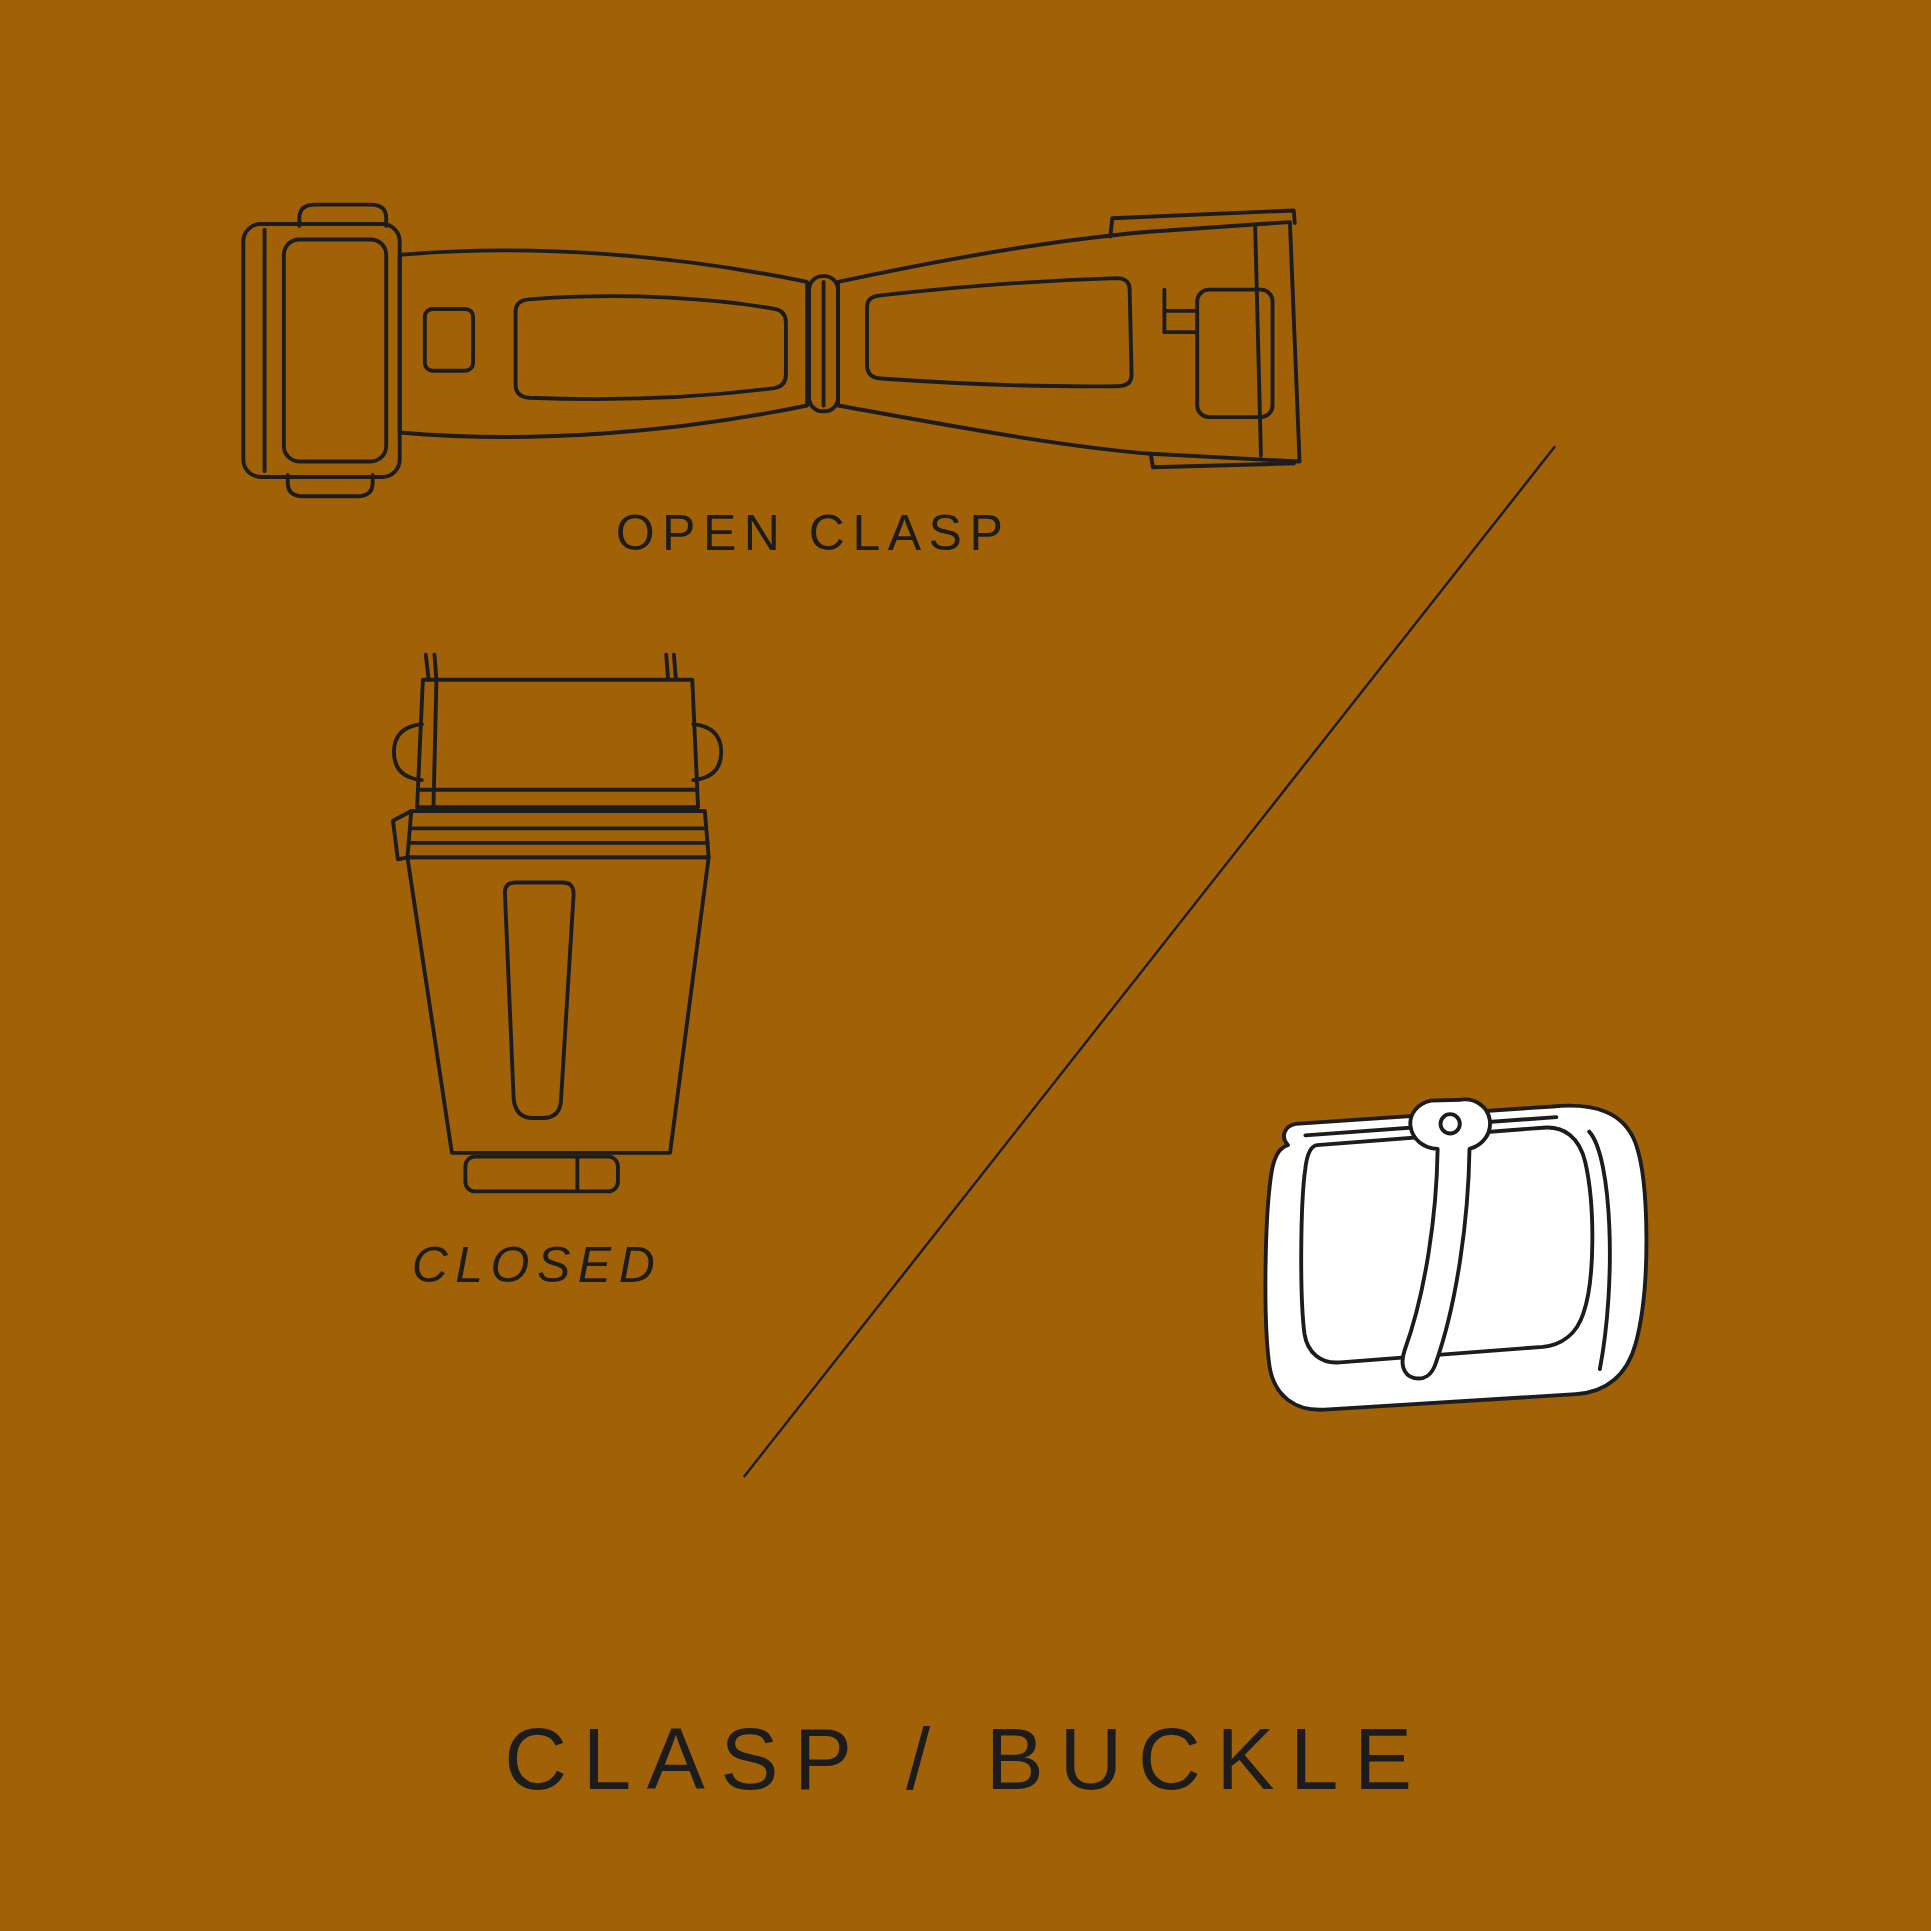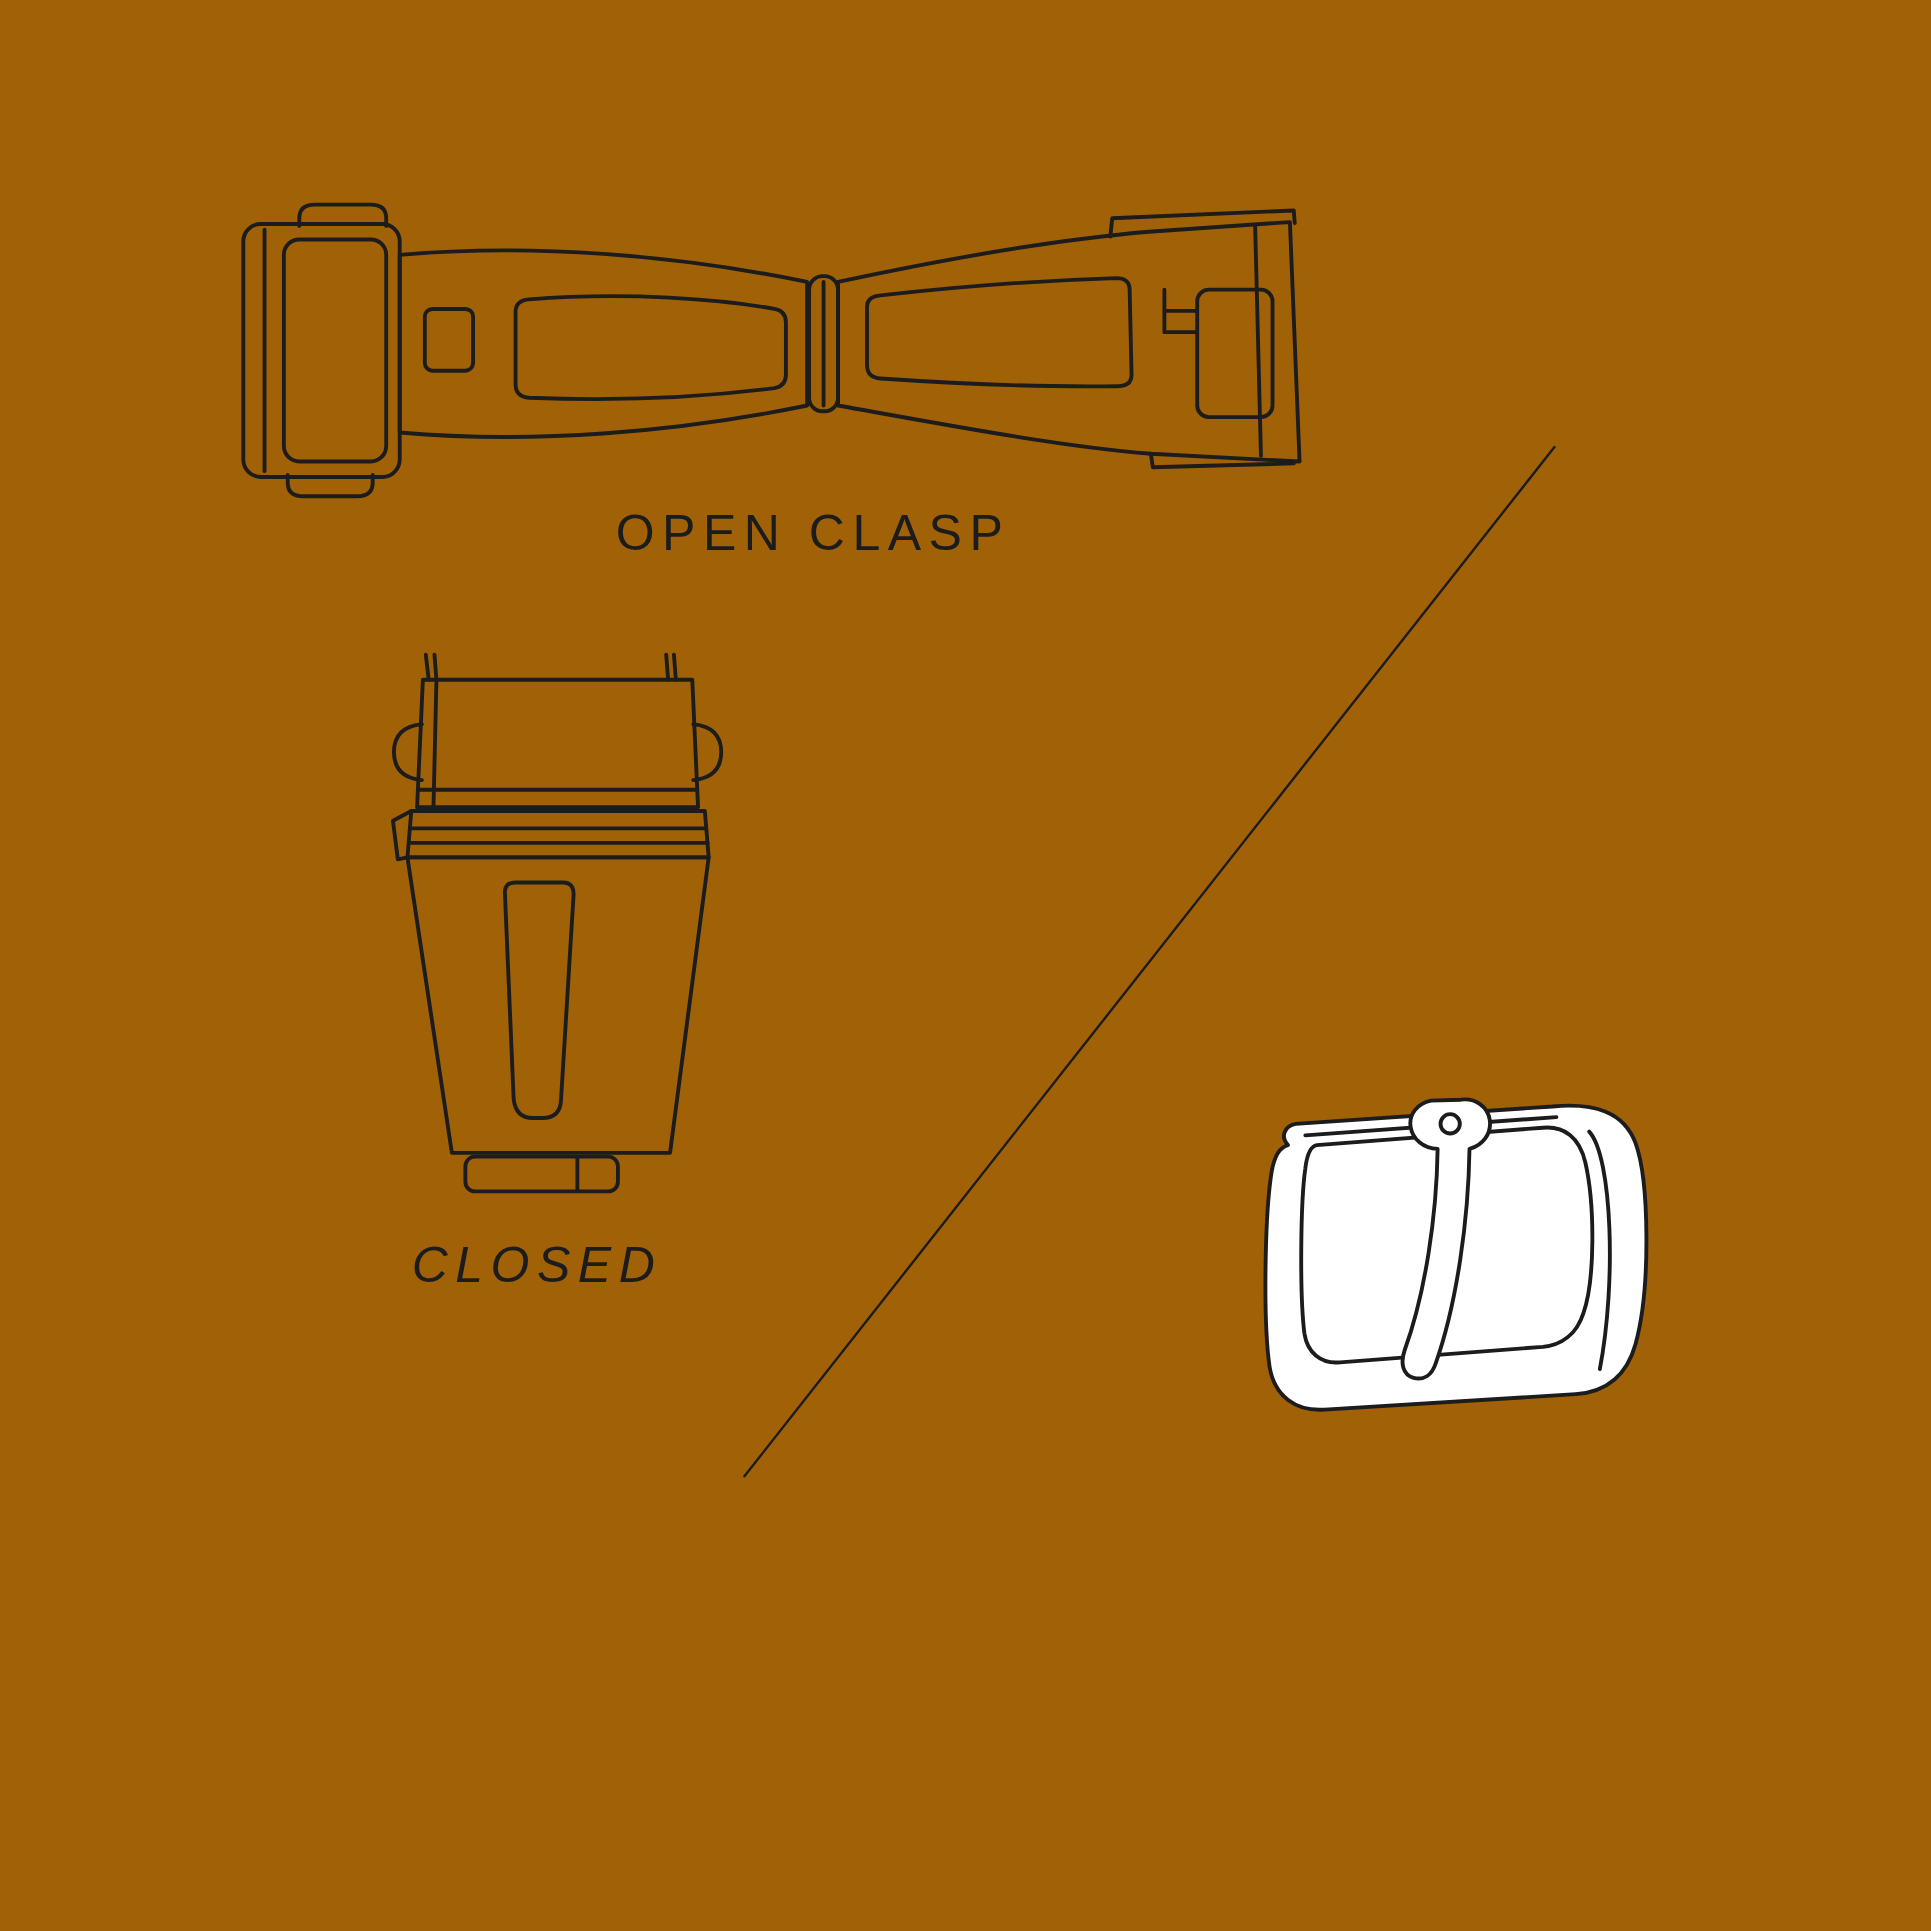--- a/index.html
+++ b/index.html
@@ -143,15 +143,16 @@
         <circle cx="1502" cy="1164" r="10"></circle>
       </g>
 
     </g>
   </svg>
 
   <div class="label label-open">OPEN CLASP</div>
 
   <div class="label label-closed">CLOSED</div>
 
+  <div class="diagram-title">CLASP / BUCKLE</div>
 
 </div>
 
 
 </body></html>

